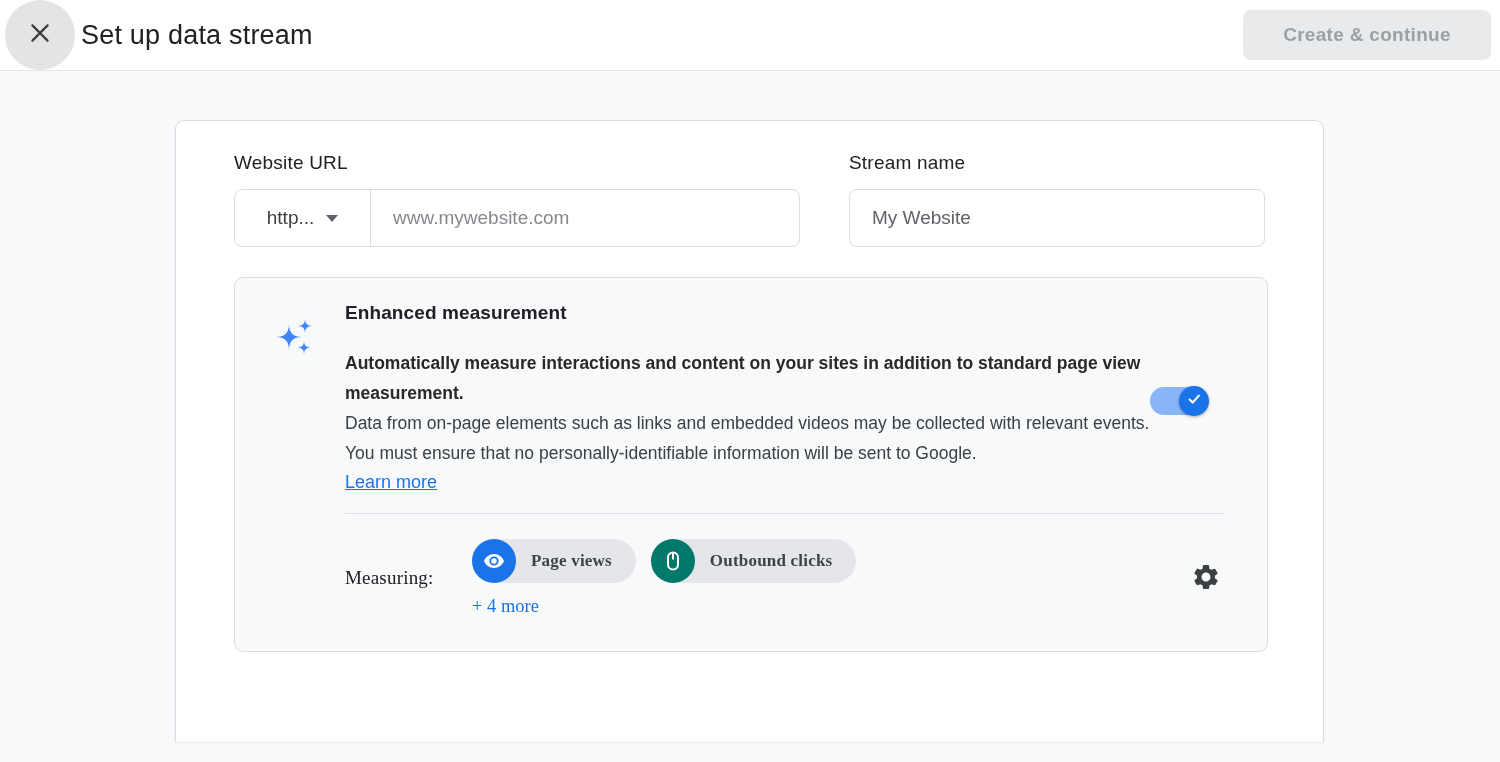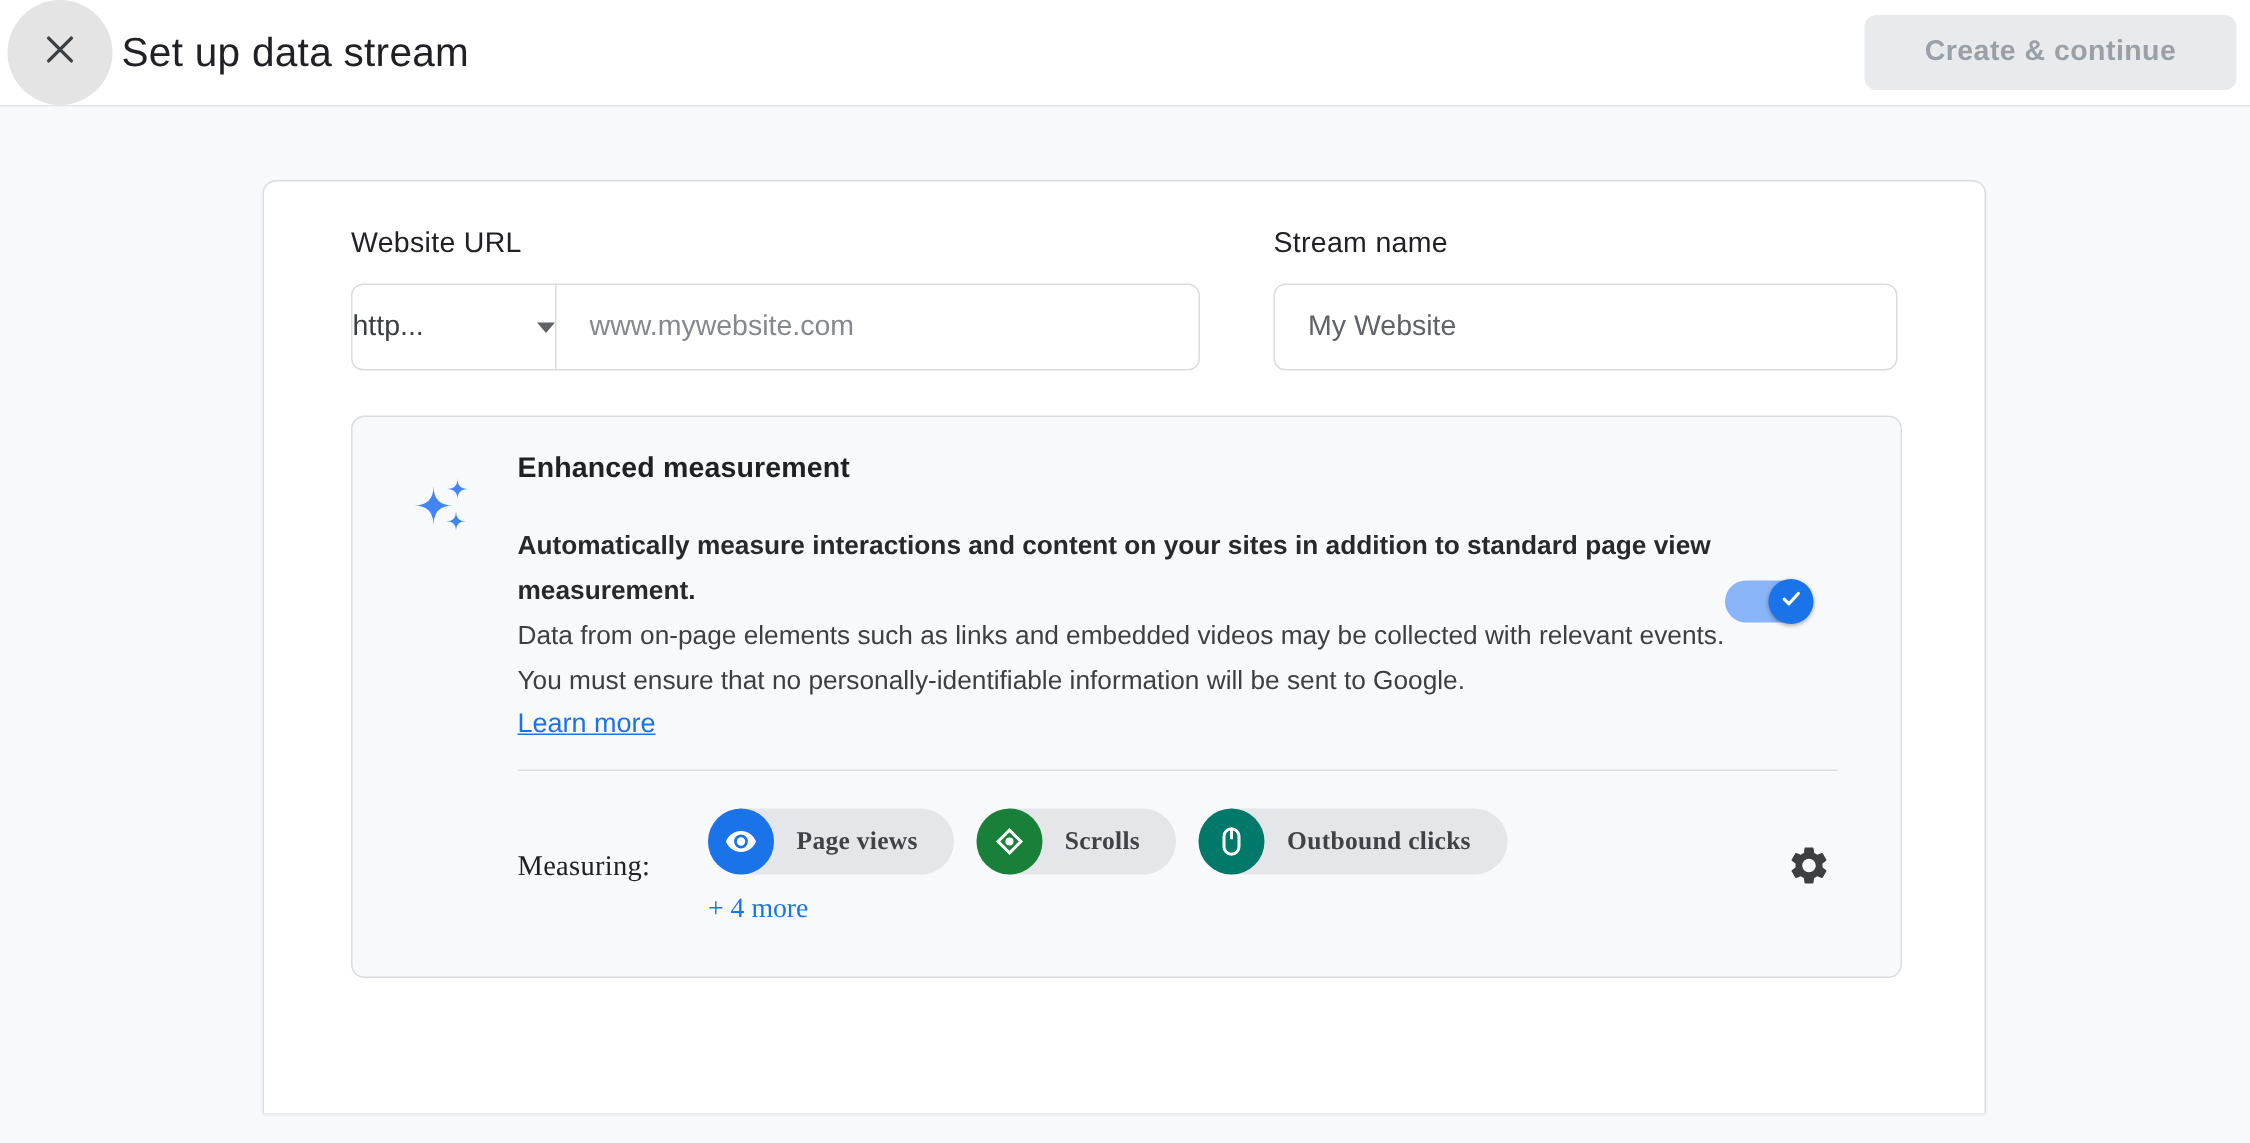--- a/index.html
+++ b/index.html
@@ -85,21 +85,21 @@
     margin-bottom: 15px;
     letter-spacing: 0.2px;
   }
   .url-group { width: 566px; }
   .url-inputs { display: flex; }
   .protocol-select {
     width: 142px; height: 58px;
     border: 1px solid #dadce0;
     border-radius: 8px 0 0 8px;
     background: #fff;
-    display: flex; align-items: center; justify-content: space-between;
+    display: flex; align-items: center; justify-content: center;
     gap: 12px;
     cursor: pointer;
   }
   .protocol-text { font-size: 19px; color: #3c4043; }
   .caret-down {
     width: 0; height: 0;
     border-left: 6px solid transparent;
     border-right: 6px solid transparent;
     border-top: 7px solid #5f6368;
   }
@@ -303,29 +303,20 @@
             <div class="chips-row">
               <div class="chip">
                 <span class="chip-icon blue">
                   <svg width="24" height="24" viewBox="0 0 24 24" fill="#ffffff">
                     <path d="M12 5c-4.6 0-8.5 2.9-10 7 1.5 4.1 5.4 7 10 7s8.5-2.9 10-7c-1.5-4.1-5.4-7-10-7zm0 11.6A4.6 4.6 0 1 1 12 7.4a4.6 4.6 0 0 1 0 9.2zm0-7.4a2.8 2.8 0 1 0 0 5.6 2.8 2.8 0 0 0 0-5.6z"></path>
                   </svg>
                 </span>
                 <span class="chip-label">Page views</span>
               </div>
 
-              <div class="chip">
-                <span class="chip-icon green">
-                  <svg width="24" height="24" viewBox="0 0 24 24">
-                    <rect x="6.6" y="6.6" width="10.8" height="10.8" fill="none" stroke="#ffffff" stroke-width="2" transform="rotate(45 12 12)"></rect>
-                    <circle cx="12" cy="12" r="2.7" fill="#ffffff"></circle>
-                  </svg>
-                </span>
-                <span class="chip-label">Scrolls</span>
-              </div>
 
               <div class="chip">
                 <span class="chip-icon teal">
                   <svg width="24" height="24" viewBox="0 0 24 24" fill="none" stroke="#ffffff" stroke-width="2">
                     <rect x="7" y="3.5" width="10" height="17" rx="5"></rect>
                     <line x1="12" y1="3.5" x2="12" y2="10.5"></line>
                   </svg>
                 </span>
                 <span class="chip-label">Outbound clicks</span>
               </div>

